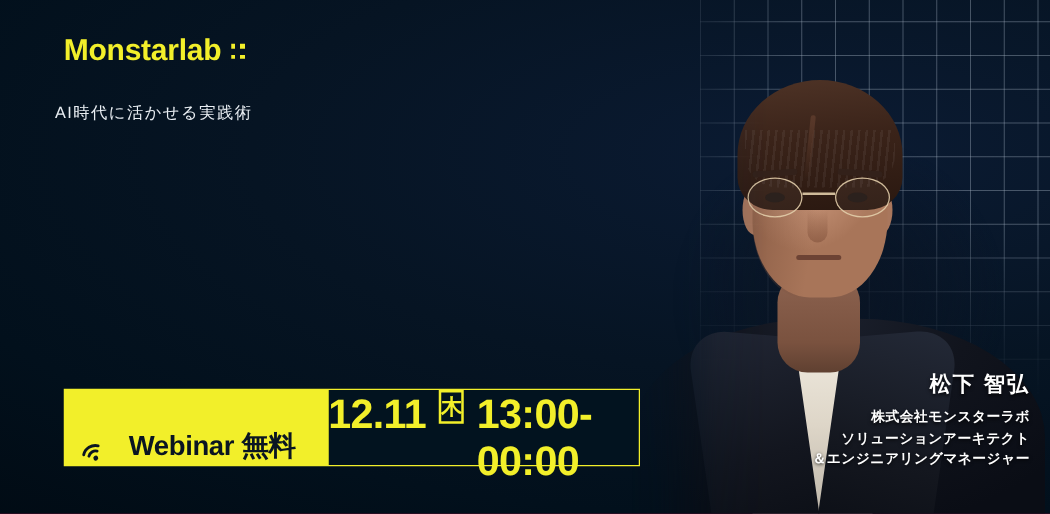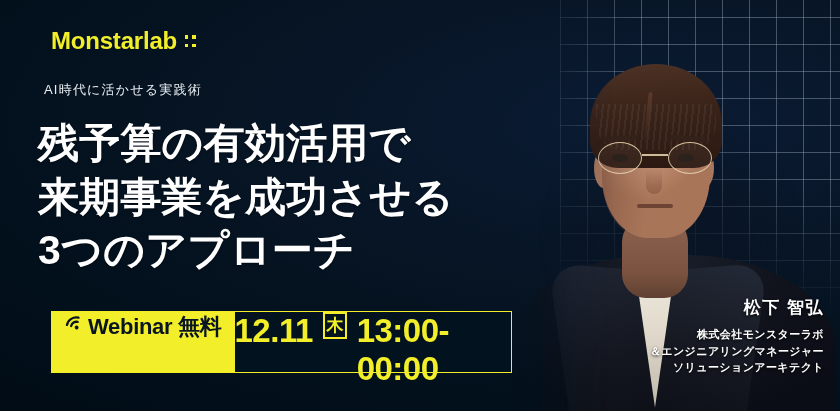--- a/index.html
+++ b/index.html
@@ -239,23 +239,23 @@
     width: 461px; height: 62px;
     display: flex;
     align-items: stretch;
     border: 1.5px solid #f2ef2a;
     background: #02131f;
   }
   .infobar-tag {
     background: #f2ef2a;
     color: #0a1522;
     display: flex;
-    align-items: flex-start;
-    gap: 3px;
-    padding: 0 13px 0 11px;
+    align-items: flex-end;
+    gap: 18px;
+    padding: 0 26px 0 11px;
     font-size: 22px;
     font-weight: 700;
     letter-spacing: -0.3px;
   }
   .wifi-icon {
     display: inline-block;
     width: 21px; height: 21px;
     margin-right: 1px;
     transform: rotate(-32deg) translateY(1px);
   }
@@ -341,25 +341,20 @@
   <div class="logo">
     <span>Monstarlab</span>
     <span class="logo-dots">
         <i></i>
         <i></i>
       </span>
   </div>
 
   <div class="subtitle">AI時代に活かせる実践術</div>
 
-  <h1 class="headline">
-    <span>残予算の有効活用で</span>
-    <span>来期事業を成功させる</span>
-    <span>3つのアプローチ</span>
-  </h1>
 
   <div class="infobar">
     <div class="infobar-tag">
       <span class="wifi-icon">
         <svg viewBox="0 0 24 24" width="21" height="21" aria-hidden="true">
           <g fill="none" stroke="#0a1522" stroke-width="2.6" stroke-linecap="round">
             <path d="M4.2 9.2a11 11 0 0 1 15.6 0"></path>
             <path d="M7.6 12.8a6.2 6.2 0 0 1 8.8 0"></path>
           </g>
           <circle cx="12" cy="17.6" r="2.2" fill="#0a1522"></circle>
@@ -370,17 +365,17 @@
     <div class="infobar-date">
       <span>12.11</span>
       <span class="day-box">木</span>
       <span>13:00-00:00</span>
     </div>
   </div>
 
   <div class="speaker">
     <div class="speaker-name">松下 智弘</div>
     <div class="speaker-line">株式会社モンスターラボ</div>
+    <div class="speaker-line">ソリューションアーキテクト</div>
     <div class="speaker-line">＆エンジニアリングマネージャー</div>
-    <div class="speaker-line">ソリューションアーキテクト</div>
   </div>
 
 </div>
 
 </body></html>

